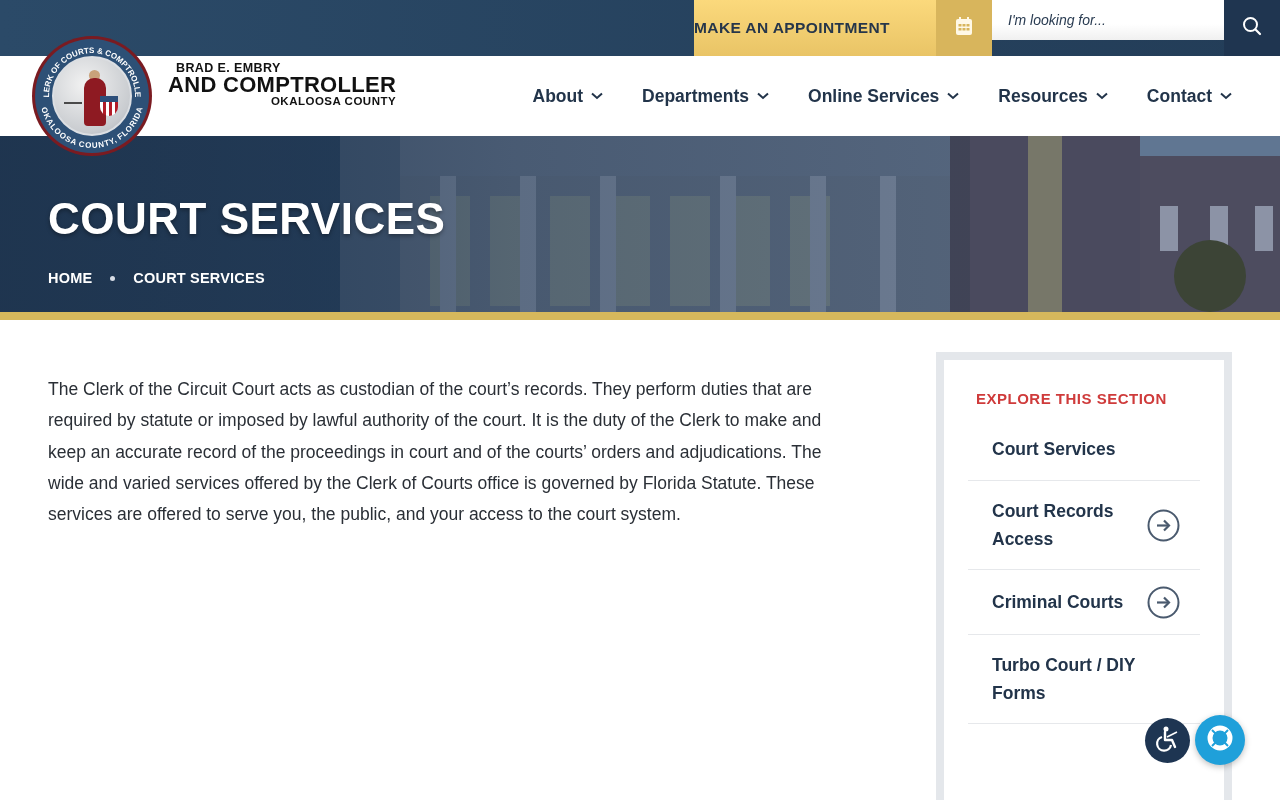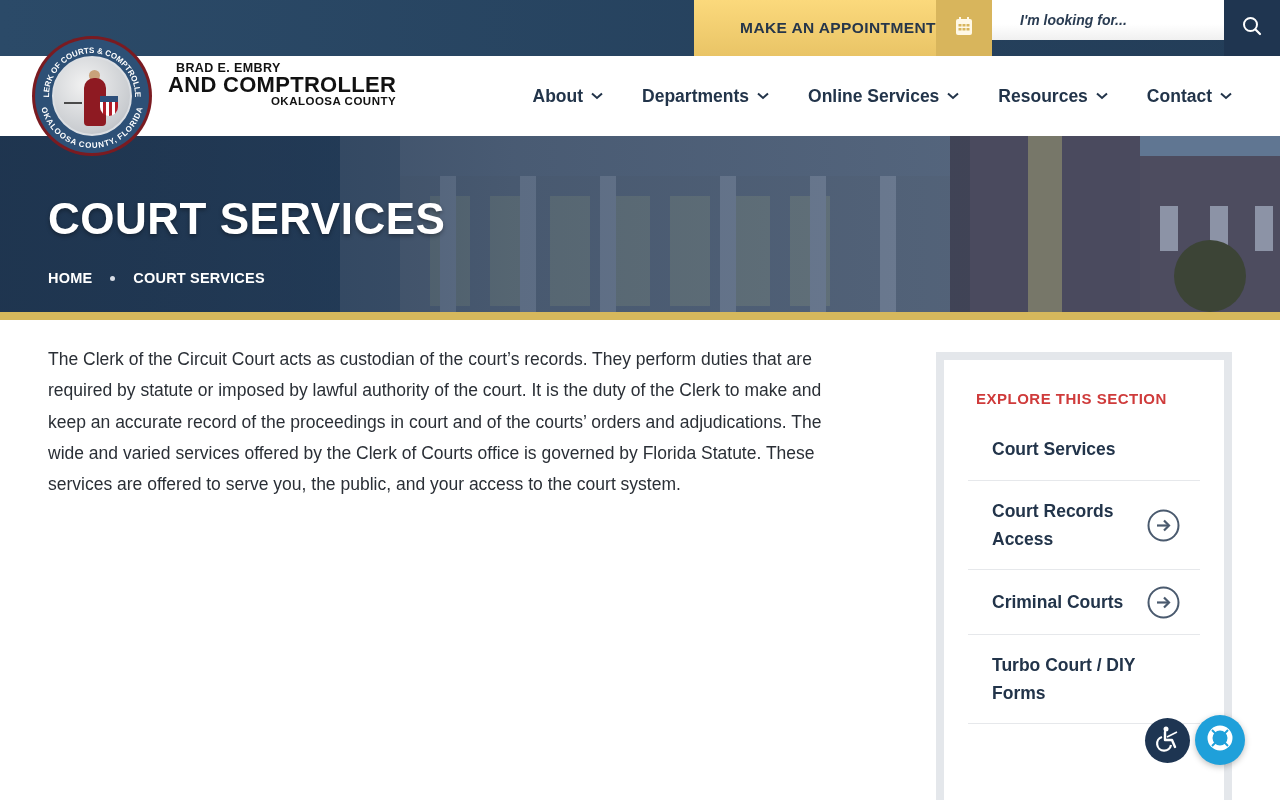--- a/index.html
+++ b/index.html
@@ -4,28 +4,28 @@
   <style>
     * { box-sizing: border-box; margin: 0; padding: 0; }
     html, body { width: 1280px; height: 800px; overflow: hidden; background: #ffffff; }
     body { font-family: "Liberation Sans", sans-serif; color: #1f2d3d; position: relative; }
 
     
     .topbar { position: absolute; left: 0; top: 0; width: 1280px; height: 56px;
       background: linear-gradient(90deg, #2b4a68 0%, #26425e 60%, #233d58 100%); }
     .appt-btn { position: absolute; left: 694px; top: 0; width: 242px; height: 56px;
       background: linear-gradient(180deg, #fbd97c 0%, #e9c466 100%);
-      display: flex; align-items: center; justify-content: flex-end;
+      display: flex; align-items: center; justify-content: flex-start;
       font-family: "Liberation Sans", sans-serif; font-weight: 700; font-size: 15.5px;
       letter-spacing: 0.4px; color: #26364a; cursor: pointer; }
     .cal-btn { position: absolute; left: 936px; top: 0; width: 56px; height: 56px;
       background: #d8b55c; display: flex; align-items: center; justify-content: center; cursor: pointer; }
     .search-field { position: absolute; left: 992px; top: 0; width: 232px; height: 40px;
       background: linear-gradient(180deg, #ffffff 60%, #f0f0f0 100%); border: none; outline: none;
-      padding: 0 28px; font-family: "Liberation Sans", sans-serif; font-style: italic; font-weight: 700;
+      padding: 0 16px; font-family: "Liberation Sans", sans-serif; font-style: italic; font-weight: 400;
       font-size: 14px; color: #2a3c52; }
     .search-field::placeholder { color: #2a3c52; opacity: 1; }
     .search-btn { position: absolute; left: 1224px; top: 0; width: 56px; height: 56px;
       background: #1f3550; display: flex; align-items: center; justify-content: center; cursor: pointer; }
 
     
     .header { position: absolute; left: 0; top: 56px; width: 1280px; height: 80px; background: #ffffff; }
 
     .seal { position: absolute; left: 32px; top: 36px; width: 120px; height: 120px; border-radius: 50%;
       background: #7a1b21; z-index: 5; display: flex; align-items: center; justify-content: center; }
@@ -62,21 +62,21 @@
     .hero-overlay { position: absolute; inset: 0; background: linear-gradient(90deg, rgba(30,52,78,0.85) 0%, rgba(30,52,78,0.55) 40%, rgba(30,52,78,0.35) 100%); }
     .hero-title { position: absolute; left: 48px; top: 58px; font-weight: 700; font-size: 44px; color: #ffffff;
       letter-spacing: 0.5px; text-shadow: 0 2px 4px rgba(0,0,0,0.35); }
     .breadcrumb { position: absolute; left: 48px; top: 134px; display: flex; align-items: center;
       font-weight: 700; font-size: 14.5px; color: #ffffff; letter-spacing: 0.2px; }
     .breadcrumb .sep { display: inline-block; width: 5px; height: 5px; border-radius: 50%; background: #d7dde6;
       margin: 0 18px; }
     .gold-bar { position: absolute; left: 0; top: 312px; width: 1280px; height: 8px; background: #d6b85c; }
 
     
-    .intro { position: absolute; left: 48px; top: 344px; width: 810px; font-size: 17.5px; line-height: 31.3px;
+    .intro { position: absolute; left: 48px; top: 374px; width: 810px; font-size: 17.5px; line-height: 31.3px;
       color: #2a2f36; }
 
     .sidebar { position: absolute; left: 936px; top: 352px; width: 296px; height: 460px; background: #e4e7eb;
       padding: 8px; }
     .sidebar-inner { width: 280px; height: 100%; background: #ffffff; padding: 30px 24px 0 24px; }
     .sidebar-heading { font-weight: 700; font-size: 15px; color: #cf3b3b; letter-spacing: 0.5px; margin-left: 8px; }
     .side-list { margin-top: 16px; }
     .side-item { display: flex; align-items: center; justify-content: space-between;
       border-bottom: 1px solid #e6e8eb; padding: 0 20px 0 24px; cursor: pointer; }
     .side-item .label { font-weight: 700; font-size: 17.5px; color: #22344a; line-height: 28px; }

